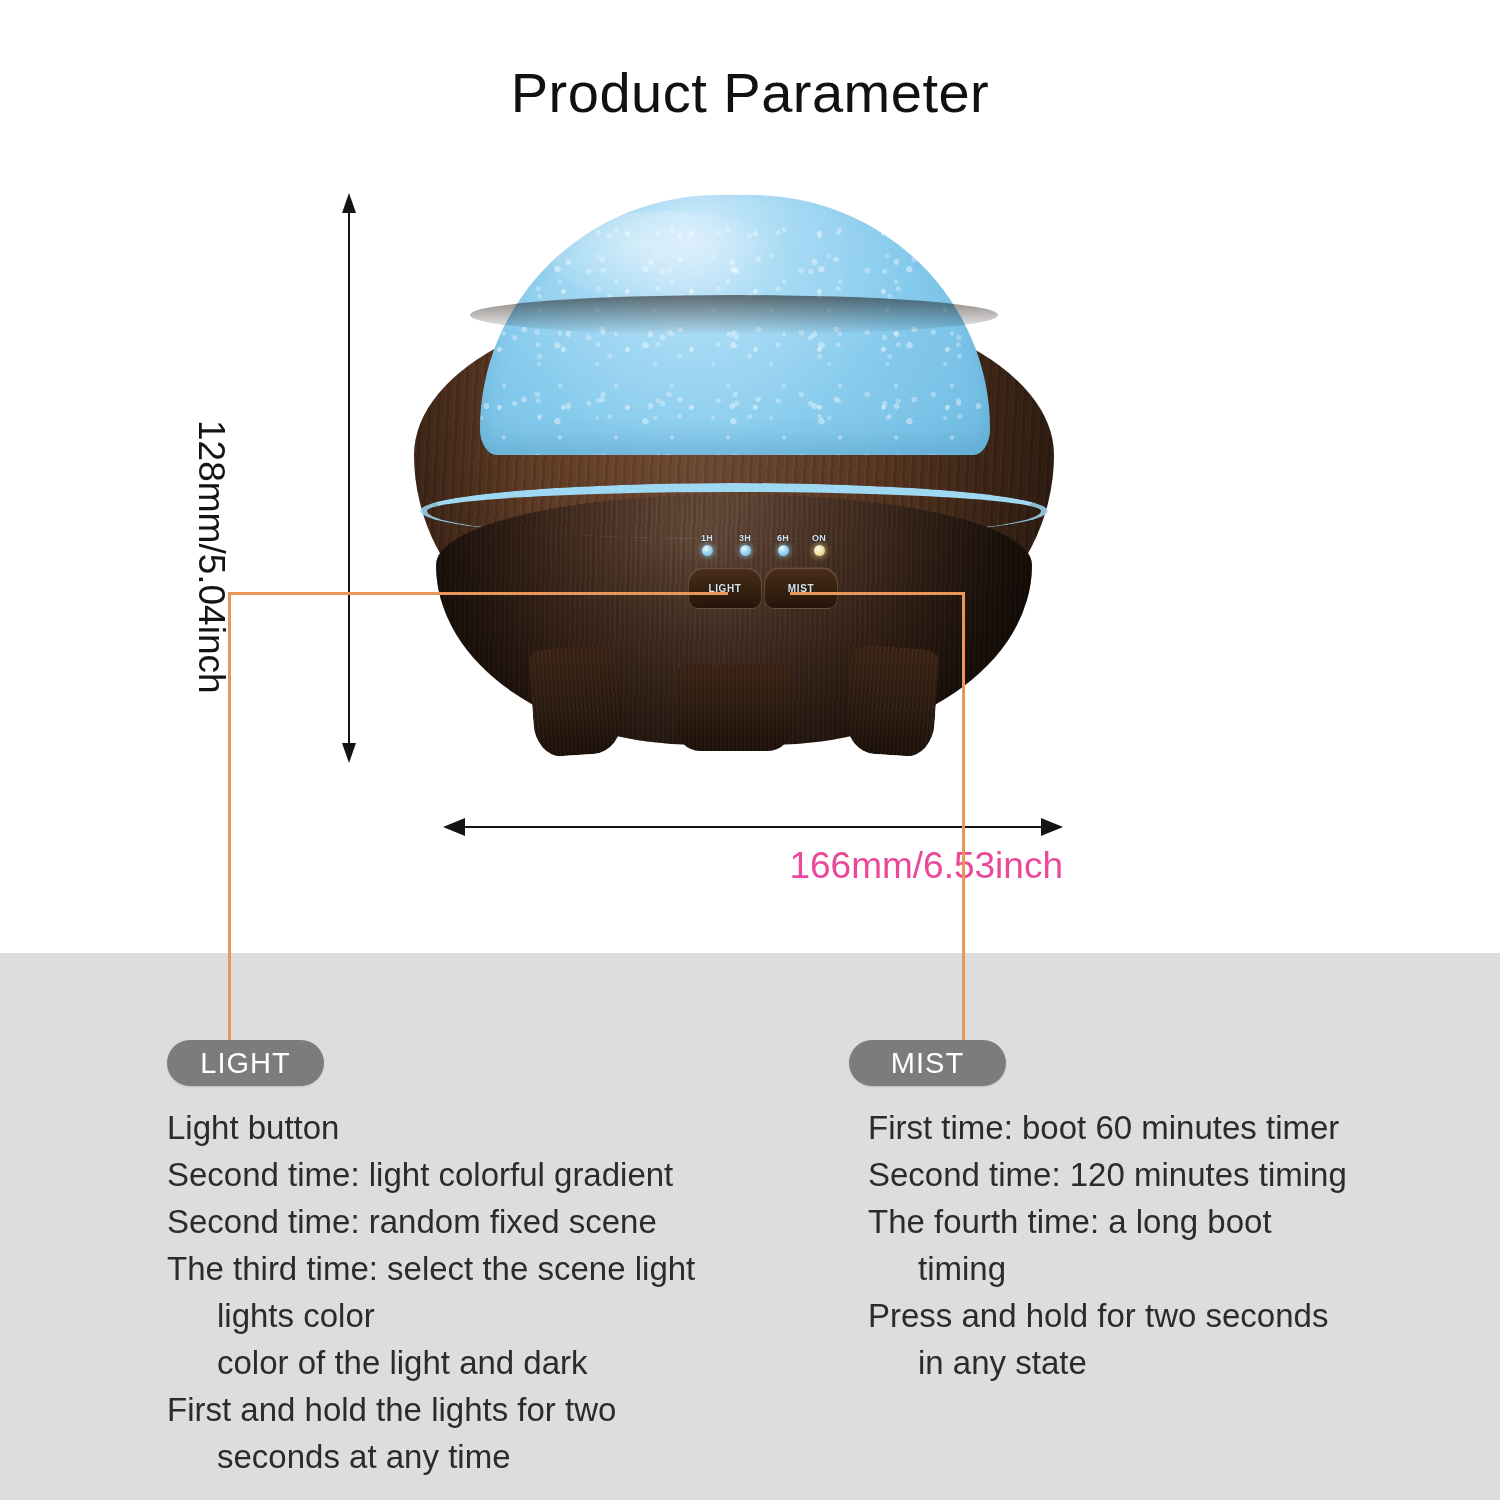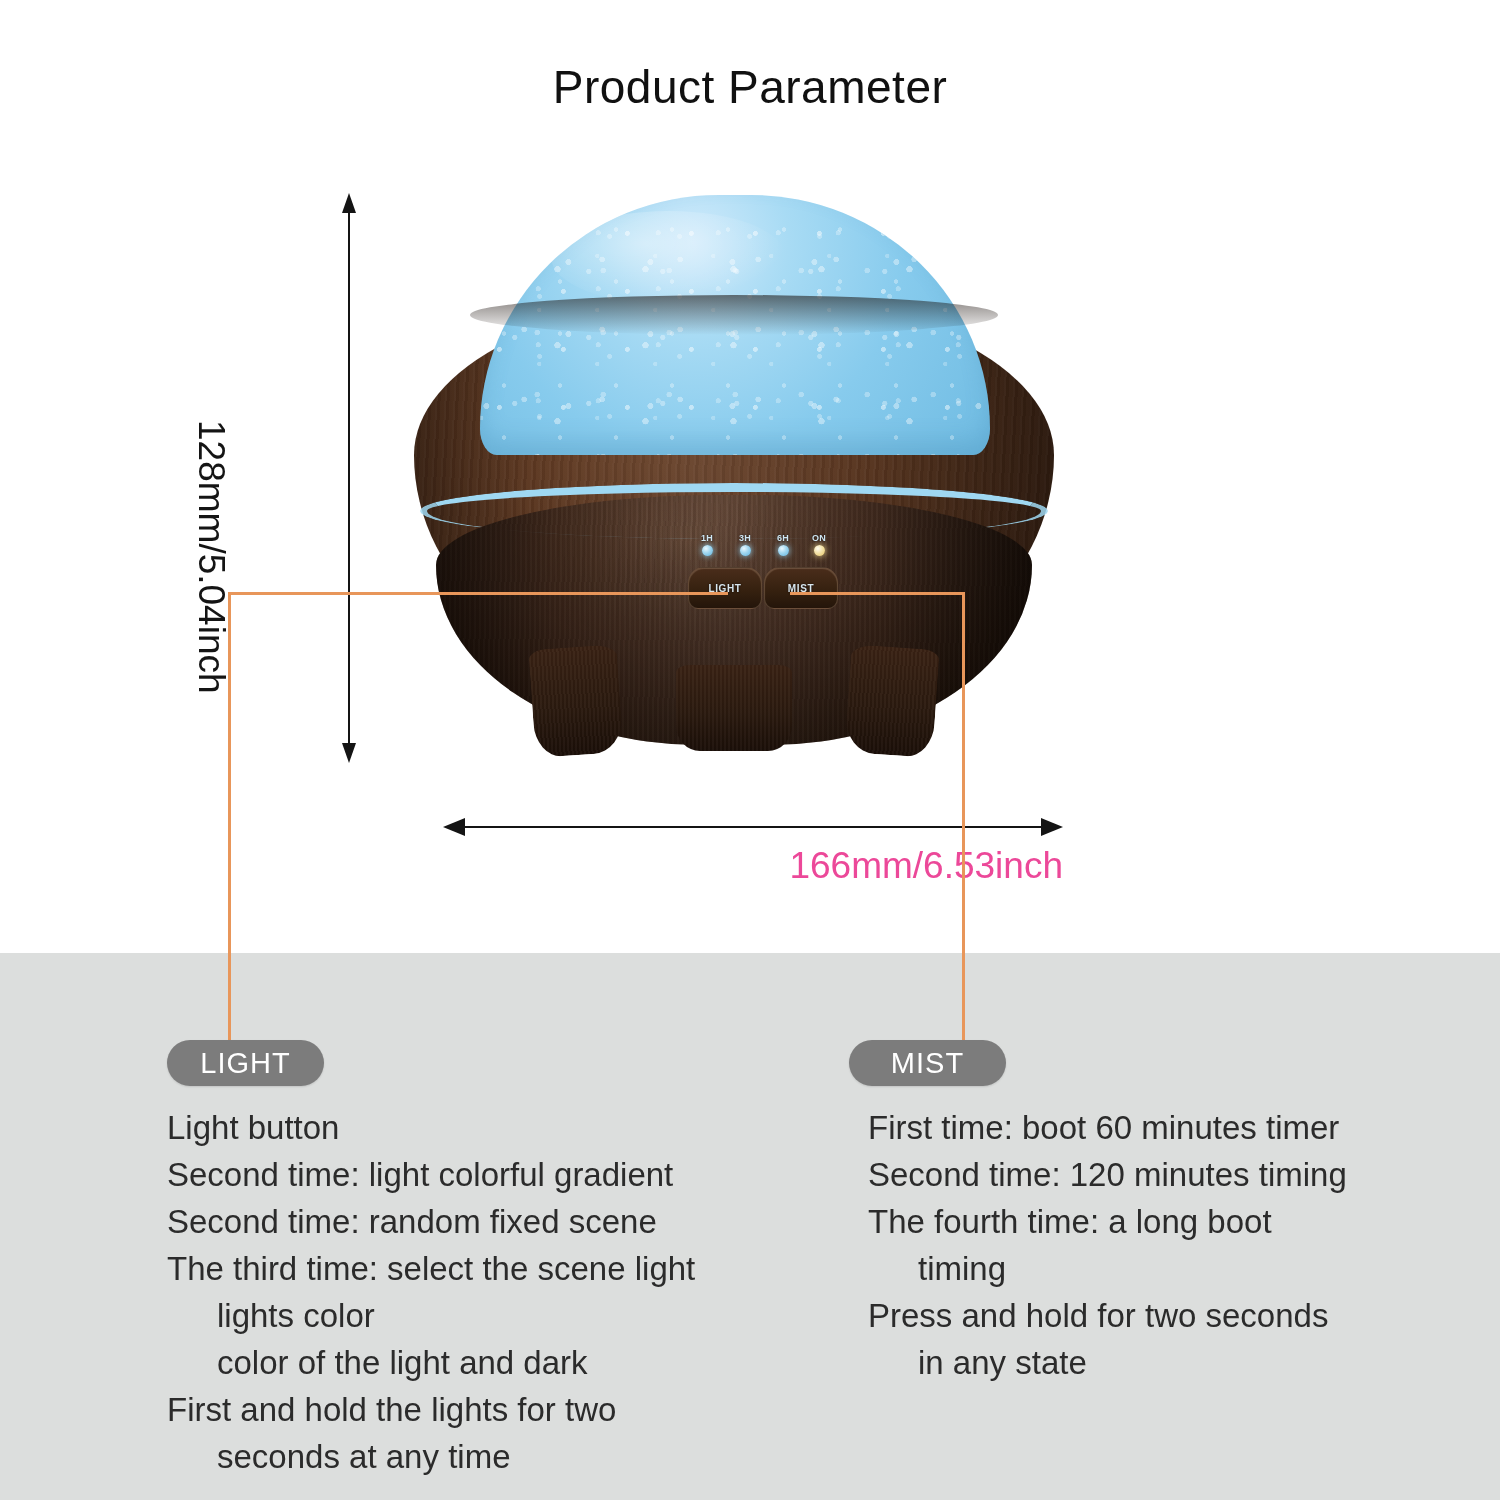--- a/index.html
+++ b/index.html
@@ -14,21 +14,21 @@
   .stage{position:absolute;left:0;top:0;width:1500px;height:1500px;}
 
   
   .top-section{position:absolute;left:0;top:0;width:1500px;height:953px;background:#ffffff;}
   .bottom-section{position:absolute;left:0;top:953px;width:1500px;height:547px;background:#dcdedd;}
 
   
   .page-title{
     position:absolute;left:0;top:60px;width:1500px;
     text-align:center;
-    font-size:46px;font-weight:400;color:#111111;
+    font-size:56px;font-weight:400;color:#111111;
     letter-spacing:0.5px;
   }
 
   
   .product{position:absolute;left:414px;top:195px;width:640px;height:580px;}
 
   
   .dome{
     position:absolute;left:66px;top:0px;width:510px;height:260px;
     border-radius:255px 255px 18px 18px / 250px 250px 28px 28px;

